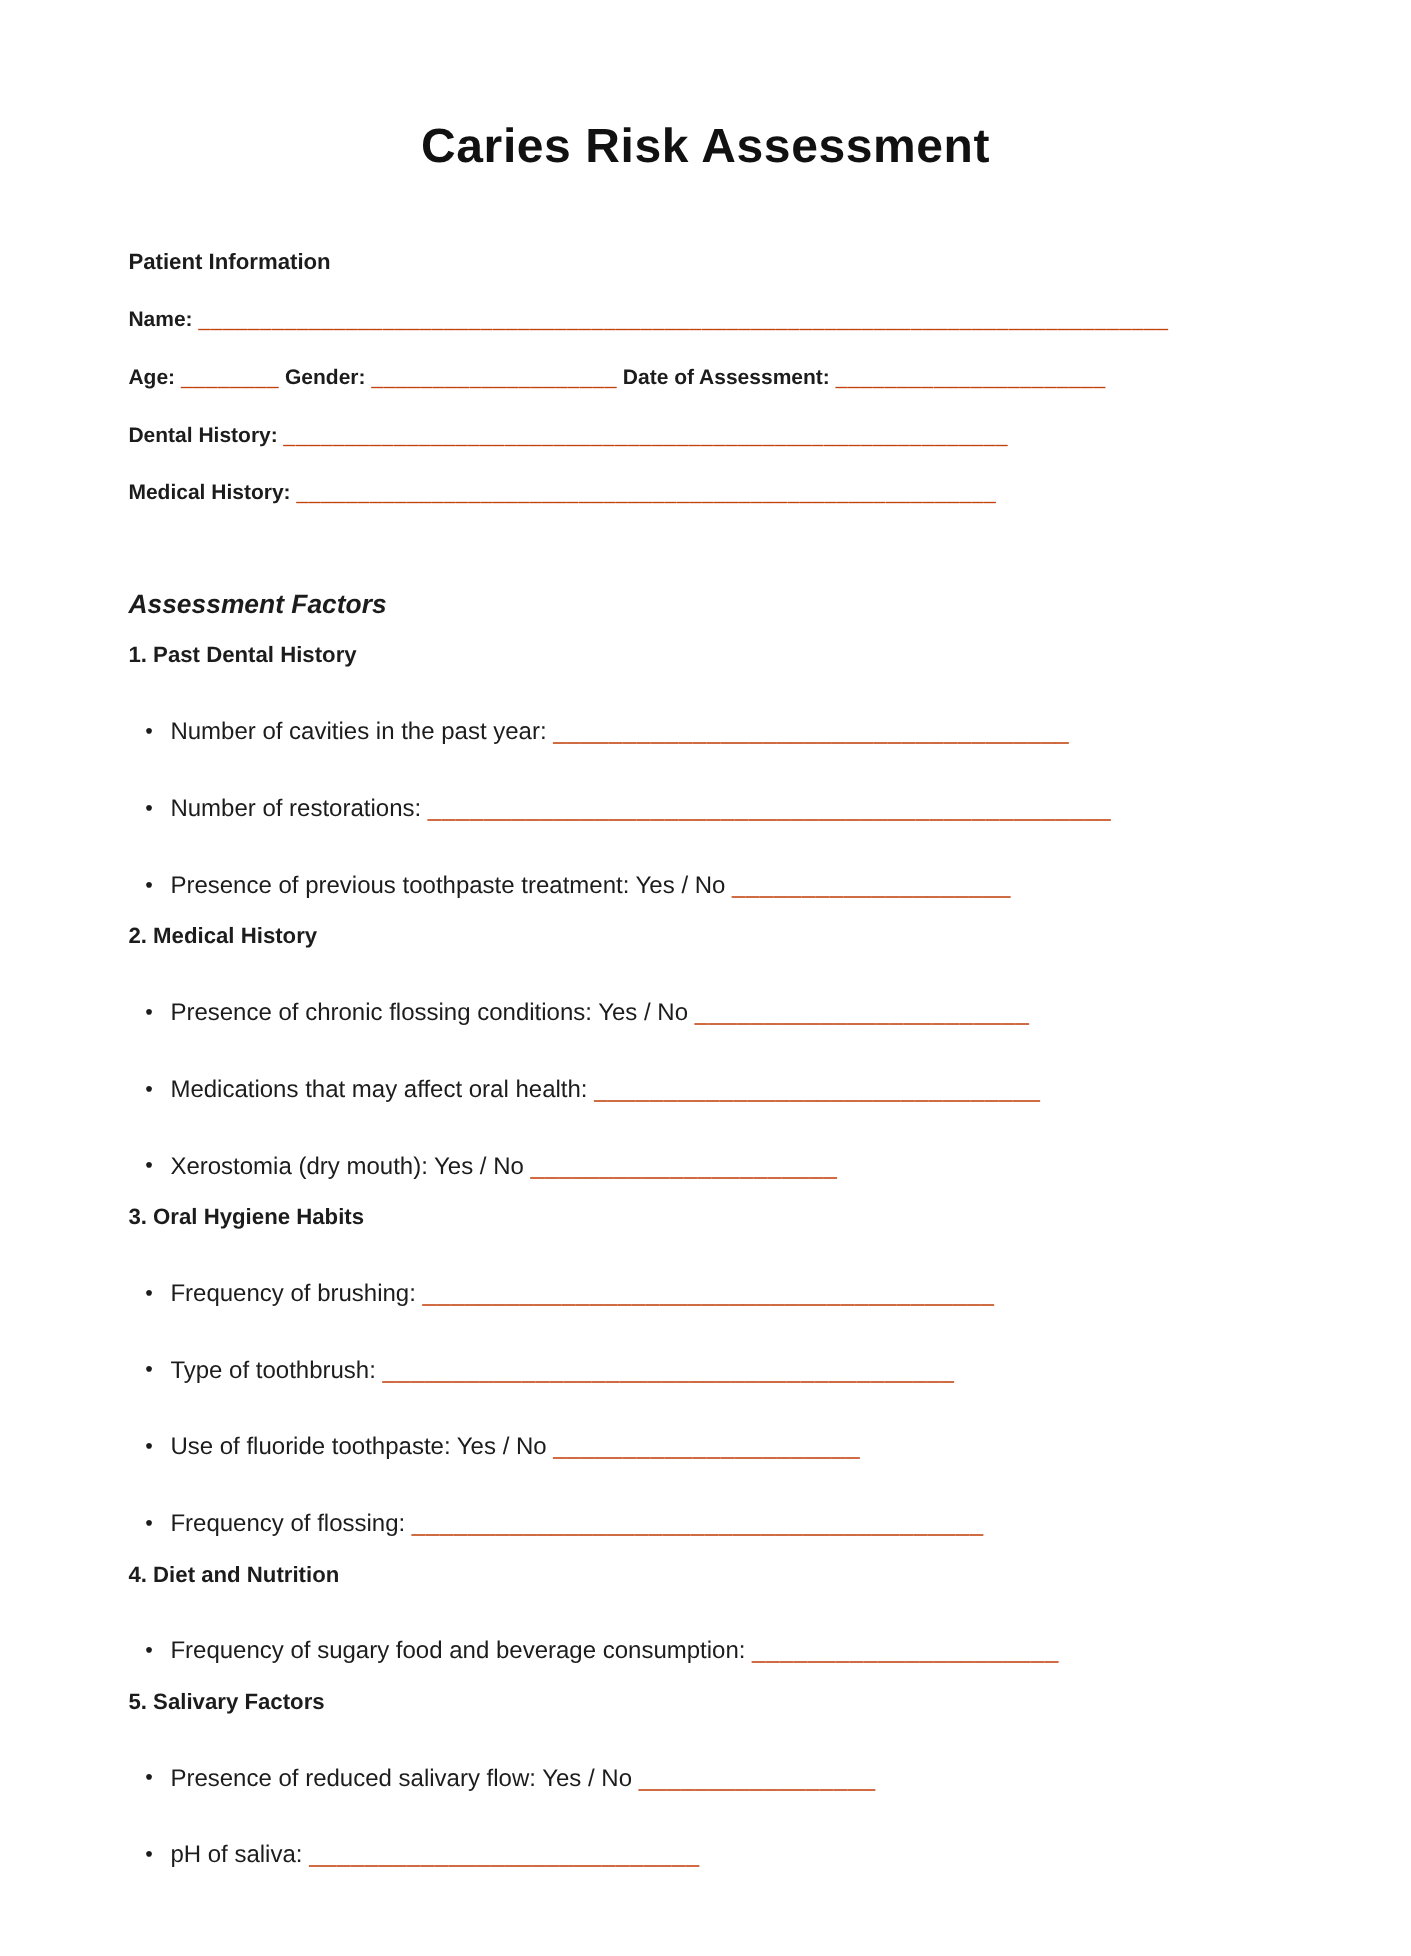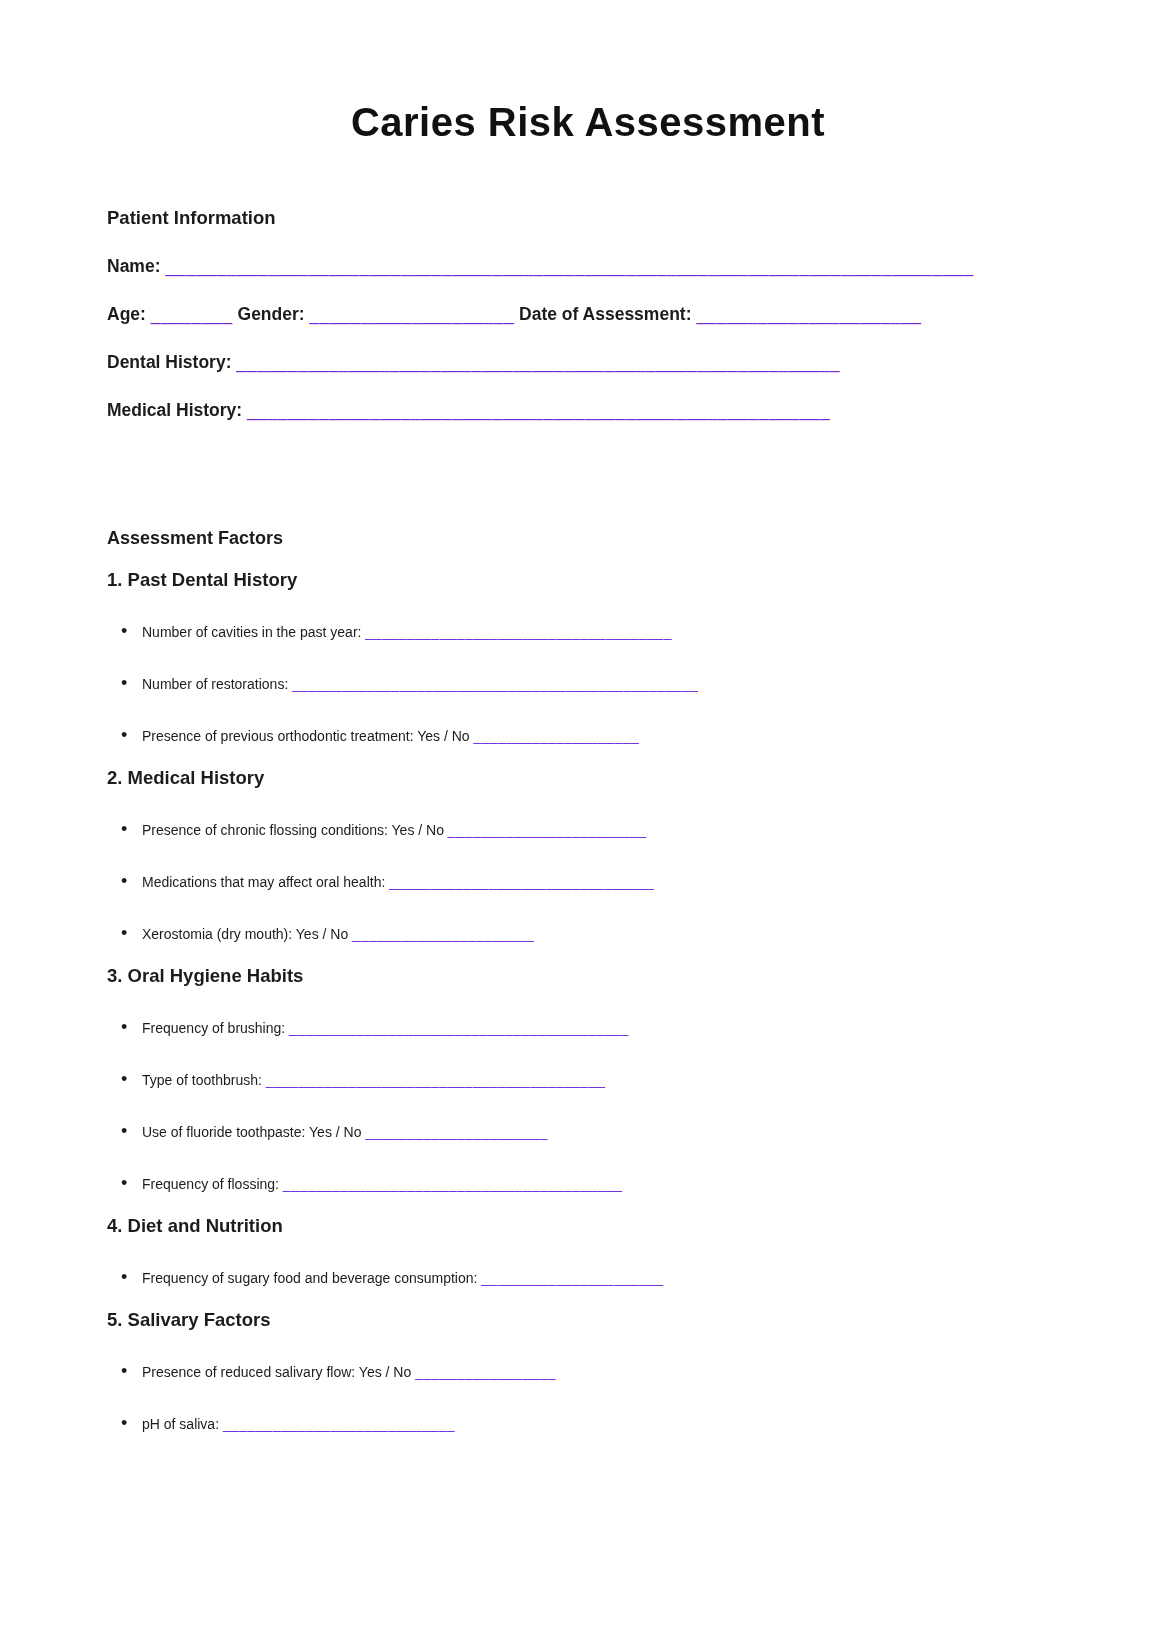--- a/index.html
+++ b/index.html
@@ -35,41 +35,42 @@
   .row {
     font-size: 17.5px;
     line-height: 18px;
     margin-top: 30px;
     white-space: nowrap;
   }
   .row .label {
     font-weight: bold;
   }
   .blank {
-    color: #6d28d9;
+    color: #c2410c;
     letter-spacing: 0.5px;
     text-align: right;
   }
   .assessment-heading {
-    font-size: 18px;
+    font-size: 22px;
     line-height: 18px;
     font-weight: bold;
-    margin-top: 110px;
+    margin-top: 76px;
+    font-style: italic;
   }
   .section-title {
     font-size: 18.5px;
     line-height: 18px;
     font-weight: bold;
     margin-top: 24px;
   }
   .bullet {
     position: relative;
-    font-size: 14px;
+    font-size: 20px;
     line-height: 18px;
-    margin-top: 34px;
+    margin-top: 46px;
     padding-left: 35px;
     white-space: nowrap;
   }
   .bullet::before {
     content: "\2022";
     position: absolute;
     left: 14px;
     top: -1px;
     font-size: 18px;
     color: #1c1c1c;
@@ -113,21 +114,21 @@
   <div class="section-title">1. Past Dental History</div>
   <div class="bullet">
     <span>Number of cavities in the past year:</span>
     <span class="blank">_____________________________________</span>
   </div>
   <div class="bullet">
     <span>Number of restorations:</span>
     <span class="blank">_________________________________________________</span>
   </div>
   <div class="bullet">
-    <span>Presence of previous orthodontic treatment: Yes / No</span>
+    <span>Presence of previous toothpaste treatment: Yes / No</span>
     <span class="blank">____________________</span>
   </div>
 
   <div class="section-title">2. Medical History</div>
   <div class="bullet">
     <span>Presence of chronic flossing conditions: Yes / No</span>
     <span class="blank">________________________</span>
   </div>
   <div class="bullet">
     <span>Medications that may affect oral health:</span>

